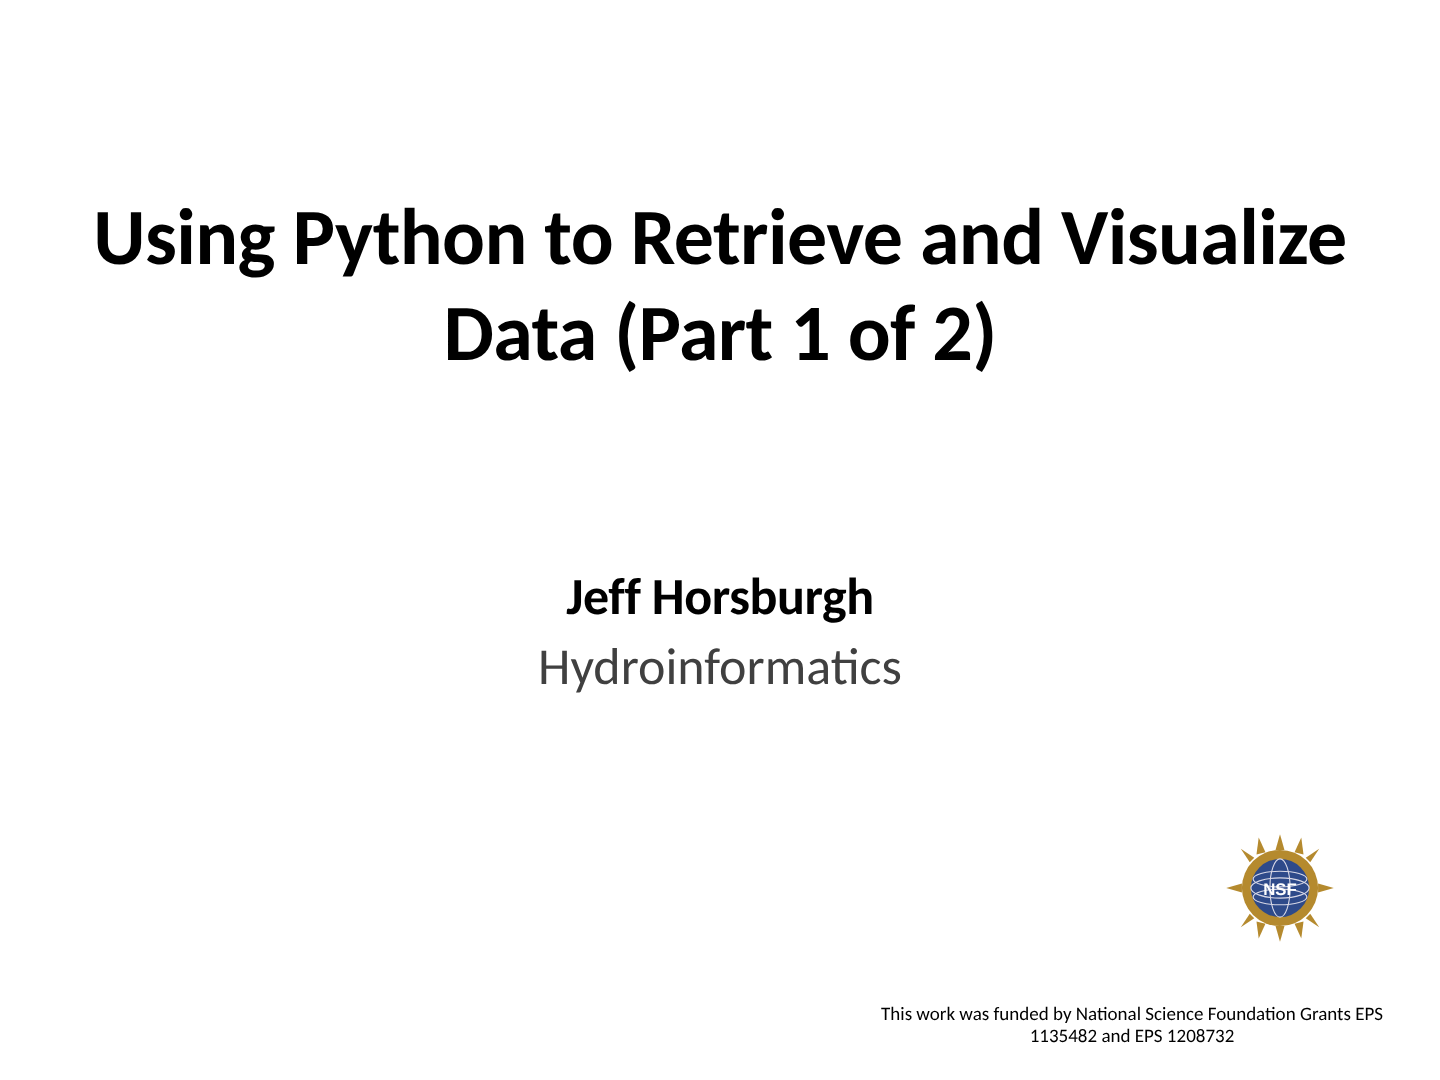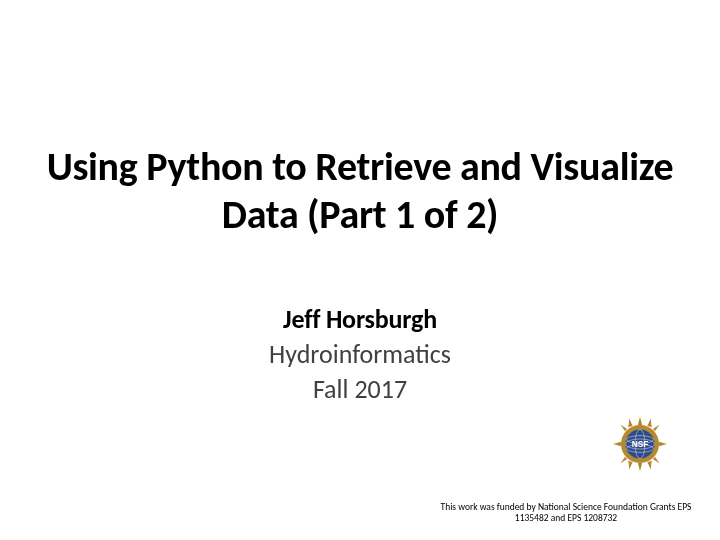--- a/index.html
+++ b/index.html
@@ -15,24 +15,23 @@
     height: 540px;
     position: relative;
     padding: 95px 40px 0 40px;
   }
   .title {
     font-size: 40px;
     font-weight: 700;
     text-align: center;
     line-height: 1.2;
     letter-spacing: -0.3px;
-    margin-top: 48px;
   }
   .body-block {
-    margin-top: 63px;
+    margin-top: 90px;
     text-align: center;
   }
   .author {
     font-size: 26px;
     font-weight: 700;
     line-height: 1.35;
     letter-spacing: -0.2px;
   }
   .course, .term {
     font-size: 26px;
@@ -64,21 +63,20 @@
 </head>
 <body>
 
 <div class="slide">
 
   <h1 class="title">Using Python to Retrieve and Visualize Data (Part 1 of 2)</h1>
 
   <div class="body-block">
     <div class="author">Jeff Horsburgh</div>
     <div class="course">Hydroinformatics</div>
-    <div class="term">Fall 2017</div>
   </div>
 
   <div class="logo">
     <svg viewBox="0 0 100 100">
 
       <g fill="#b58a2e">
         <circle cx="50" cy="50" r="34"></circle>
         <g>
 
           <polygon points="50,2 54,16 46,16"></polygon>

